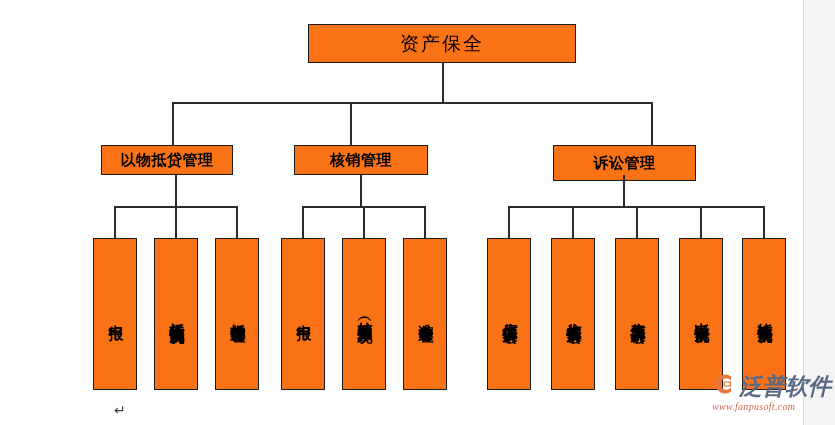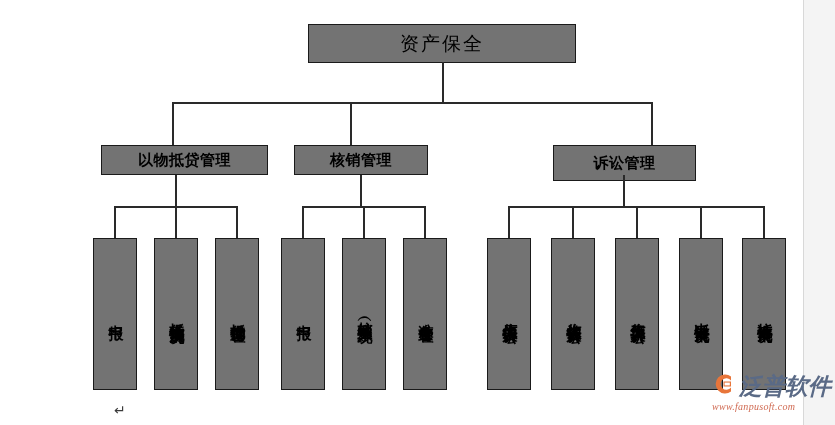--- a/index.html
+++ b/index.html
@@ -25,21 +25,21 @@
     height: 425px;
     background: #f4f4f4;
     border-left: 1px solid #d8d8d8;
   }
 
   
   .node {
     position: absolute;
     box-sizing: border-box;
     border: 1.6px solid #1a1a1a;
-    background: #737373;
+    background: #f97316;
     display: flex;
     align-items: center;
     justify-content: center;
     color: #000000;
     text-align: center;
   }
   .node-root {
     font-size: 19px;
     letter-spacing: 2px;
     font-weight: 400;
@@ -125,21 +125,21 @@
   </div>
 
   <div class="conn conn-v" style="left:442px; top:62px; width:1.6px; height:41px;"></div>
 
   <div class="conn conn-h" style="left:172px; top:102px; width:480px; height:1.6px;"></div>
 
   <div class="conn conn-v" style="left:172px; top:102px; width:1.6px; height:44px;"></div>
   <div class="conn conn-v" style="left:350px; top:102px; width:1.6px; height:44px;"></div>
   <div class="conn conn-v" style="left:651px; top:102px; width:1.6px; height:44px;"></div>
 
-  <div class="node node-branch" style="left:101px; top:145px; width:167px; height:30px;">
+  <div class="node node-branch" style="left:101px; top:145px; width:132px; height:30px;">
     <span>以物抵贷管理</span>
   </div>
 
   <div class="node node-branch" style="left:294px; top:145px; width:134px; height:30px;align-items:center;">
     <span>核销管理</span>
   </div>
 
   <div class="node node-branch" style="left:553px; top:145px; width:143px; height:36px;">
     <span>诉讼管理</span>
   </div>

